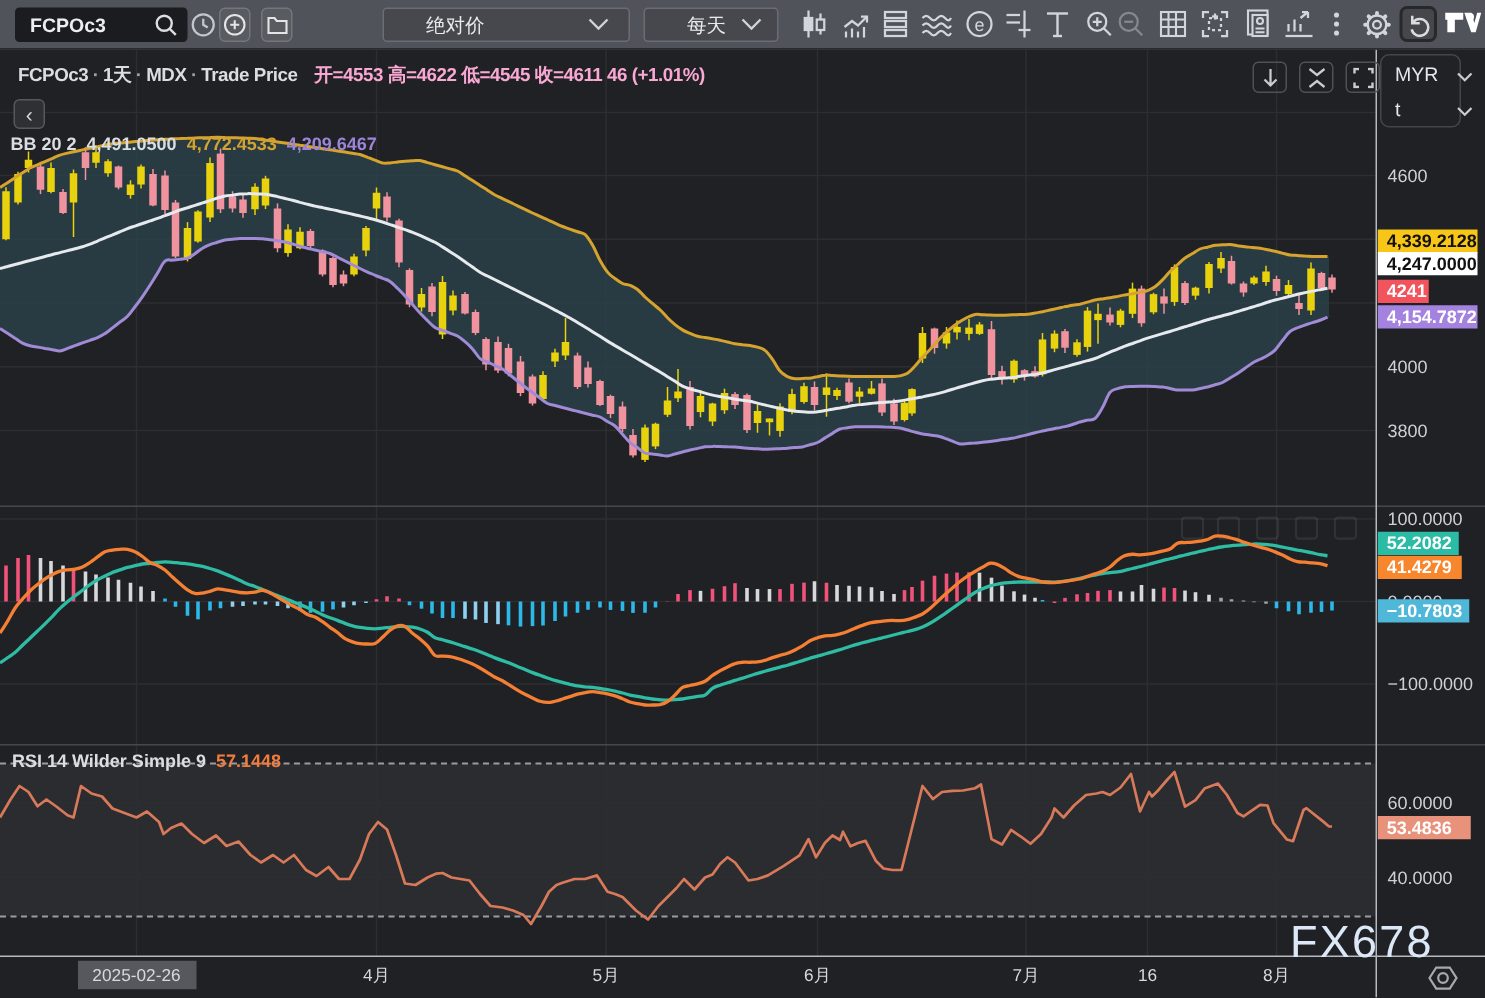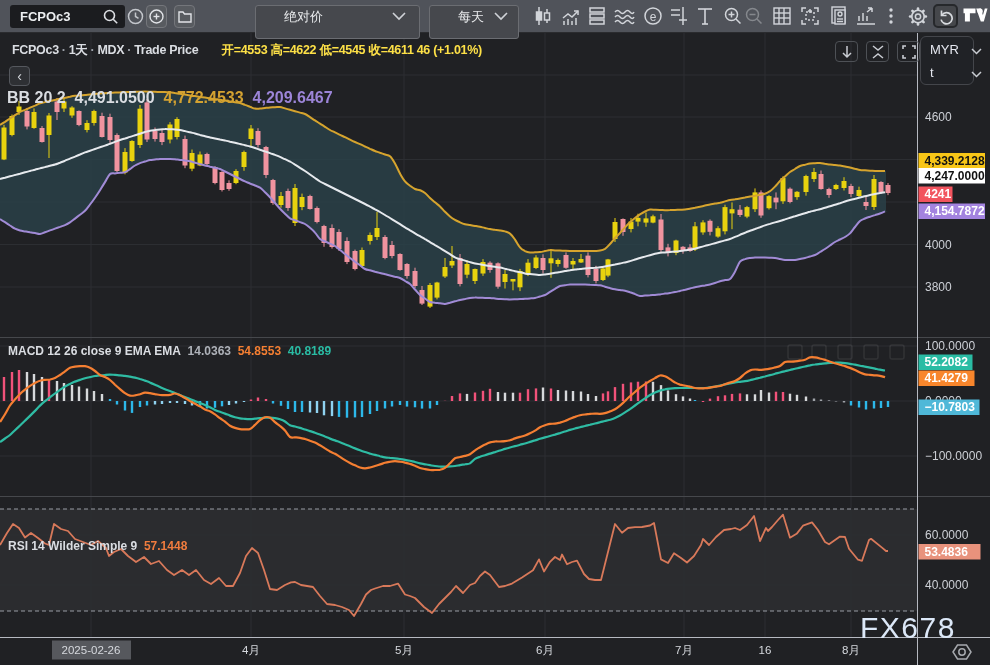--- a/index.html
+++ b/index.html
@@ -7,21 +7,21 @@
 #chart { position:absolute; left:0; top:0; }
 .abs { position:absolute; }
 
 #toolbar { position:absolute; left:0; top:0; width:990px; height:33px; background:#50535a;
   border-bottom:1px solid #2a2b2e; z-index:10; }
 #search { position:absolute; left:10px; top:5px; width:115px; height:23px; background:#1b1c1f;
   border-radius:3px; color:#eceef0; font-size:13px; font-weight:700; line-height:23px;
   padding-left:10px; }
 .tbtn { position:absolute; top:5px; height:23px; border:1px solid #74767b; border-radius:4px;
   background:#585b60; }
-.drop { position:absolute; top:5px; height:34px; border:1px solid #6b6d72; border-radius:3px;
+.drop { position:absolute; top:5px; height:23px; border:1px solid #6b6d72; border-radius:3px;
   background:#46484d; color:#e8eaec; font-size:13px; line-height:22px; padding-left:28px; }
 .ticon { position:absolute; top:4px; }
 
 .legend { position:absolute; font-weight:700; white-space:nowrap; z-index:5; }
 #backbtn { position:absolute; left:9px; top:66px; width:21px; height:20px; background:#2e3034;
   border:1px solid #55585e; border-radius:4px; color:#d5d8dd; text-align:center;
   font-size:14px; line-height:18px; z-index:5; }
 
 .pbtn { position:absolute; top:41px; width:23px; height:21px; border:1px solid #4e5156;
   border-radius:4px; z-index:5; }
@@ -625,25 +625,24 @@
         <path d="M4,7 a5.6,5.6 0 1 1 -0.9,4.6" fill="none" stroke="#d8dbdf" stroke-width="1.7"></path>
       </svg>
   <svg class="abs" style="left:962px;top:8px" width="26" height="16" viewBox="0 0 26 16">
         <g fill="#ffffff">
           <path d="M1.5,0.5 h12 v4.7 h-5.6 v8.3 h-5 v-8.3 h-1.4 Z"></path>
           <path d="M14.2,0.5 h4.8 l1.9,6.8 l1.9,-6.8 h2.7 l-3.7,13 h-3 Z"></path>
           <circle cx="18.1" cy="3.2" r="2.6"></circle>
         </g>
       </svg>
 </div>
-<div class="legend" style="left:12px;top:41.5px;font-size:12.5px;letter-spacing:-0.3px;color:#dadde2;">FCPOc3<span style="color:#9ea3ab;margin:0 3px">·</span>1天<span style="color:#9ea3ab;margin:0 3px">·</span>MDX<span style="color:#9ea3ab;margin:0 3px">·</span>Trade Price <span style="color:#fde047;margin-left:20px">开=4553&nbsp;高=4622&nbsp;低=4545&nbsp;收=4611&nbsp;46 (+1.01%)</span></div>
+<div class="legend" style="left:12px;top:41.5px;font-size:12.5px;letter-spacing:-0.3px;color:#dadde2;">FCPOc3<span style="color:#9ea3ab;margin:0 3px">·</span>1天<span style="color:#9ea3ab;margin:0 3px">·</span>MDX<span style="color:#9ea3ab;margin:0 3px">·</span>Trade Price <span style="color:#f9a8d4;margin-left:8px">开=4553&nbsp;高=4622&nbsp;低=4545&nbsp;收=4611&nbsp;46 (+1.01%)</span></div>
 <div id="backbtn">‹</div>
-<div class="legend" style="left:7px;top:89px;font-size:16px;color:#dadde2;">BB 20 2&nbsp; 4,491.0500 <span style="color:#d4a231">&nbsp;4,772.4533</span> <span style="color:#9c85d8">&nbsp;4,209.6467</span></div>
-<div class="legend" style="left:8px;top:344px;font-size:12px;color:#dadde2;">MACD 12 26 close 9 EMA EMA&nbsp; <span style="color:#aeb2b9">14.0363</span> <span style="color:#f57f32">&nbsp;54.8553</span> <span style="color:#2abca4">&nbsp;40.8189</span></div>
-<div class="legend" style="left:8px;top:500px;font-size:12px;color:#dadde2;margin-top:39px;">RSI 14 Wilder Simple 9&nbsp; <span style="color:#f07c3e">57.1448</span></div>
+<div class="legend" style="left:7px;top:89px;font-size:12px;color:#dadde2;">BB 20 2&nbsp; 4,491.0500 <span style="color:#d4a231">&nbsp;4,772.4533</span> <span style="color:#9c85d8">&nbsp;4,209.6467</span></div>
+<div class="legend" style="left:8px;top:500px;font-size:12px;color:#dadde2;">RSI 14 Wilder Simple 9&nbsp; <span style="color:#f07c3e">57.1448</span></div>
 <div class="pbtn" style="left:835px"></div>
 <svg class="abs" style="left:841px;top:45px;z-index:6" width="12" height="14" viewBox="0 0 12 14">
       <path d="M6,1 v10 M2,8 l4,4 l4,-4" fill="none" stroke="#c9ccd2" stroke-width="1.5"></path>
     </svg>
 <div class="pbtn" style="left:866px"></div>
 <svg class="abs" style="left:871px;top:44px;z-index:6" width="14" height="16" viewBox="0 0 14 16">
       <path d="M2,2 l5,4 l5,-4 M2,14 l5,-4 l5,4" fill="none" stroke="#c9ccd2" stroke-width="1.5"></path>
     </svg>
 <div class="pbtn" style="left:897px"></div>
 <svg class="abs" style="left:902px;top:45px;z-index:6" width="14" height="14" viewBox="0 0 14 14">

